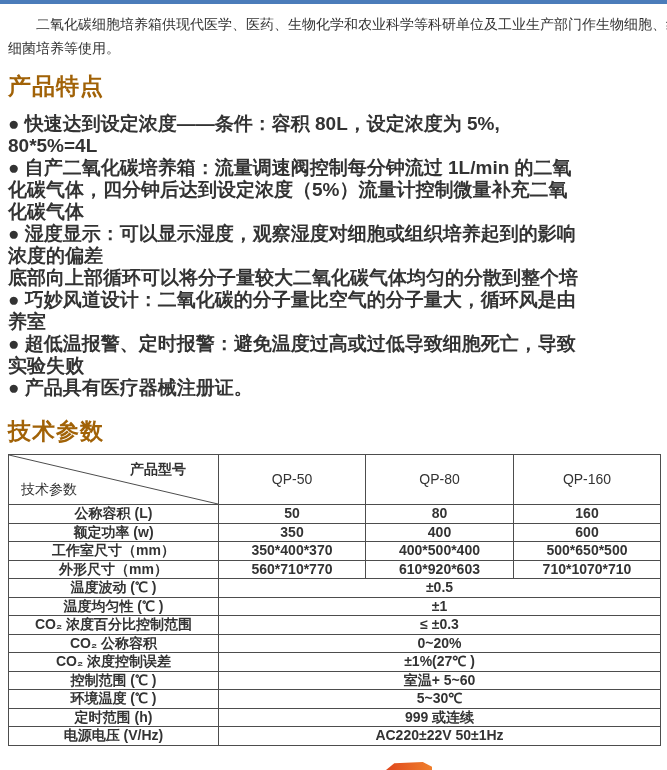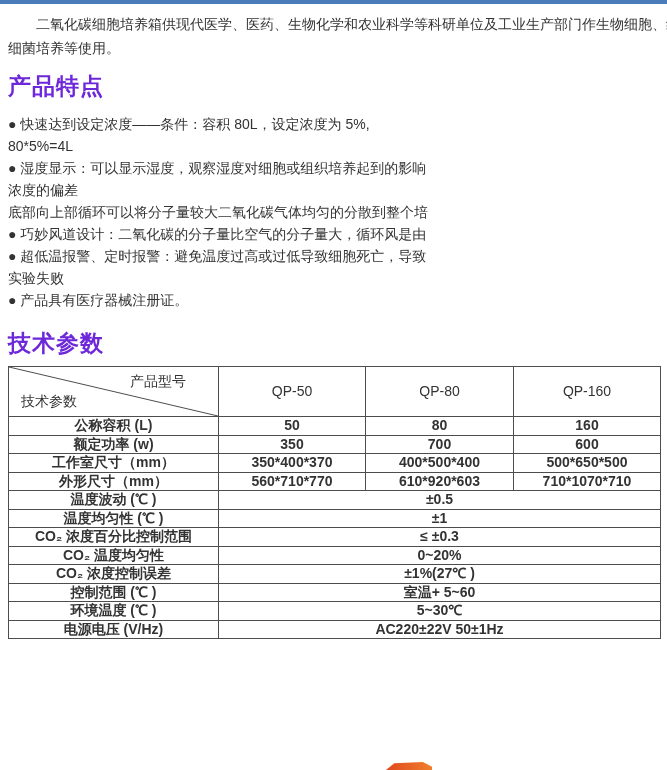--- a/index.html
+++ b/index.html
@@ -20,29 +20,29 @@
     font-size: 14px;
     line-height: 24px;
     font-weight: 500;
   }
   .intro-line { white-space: nowrap; }
   .intro-line.first { text-indent: 2em; }
   .sec-title {
     margin: 12px 0 0 8px;
     font-size: 23px;
     font-weight: bold;
-    color: #6d28d9;
+    color: #a16207;
     line-height: 28px;
     letter-spacing: 1px;
   }
   .features {
     margin: 13px 0 0 8px;
-    font-size: 14px;
+    font-size: 19px;
     line-height: 22px;
-    font-weight: 400;
+    font-weight: 700;
     width: 515px;
   }
   .fline { white-space: nowrap; }
   .specs-title { margin-top: 18px; }
   table.specs {
     margin: 9px 0 0 8px;
     border-collapse: collapse;
     table-layout: fixed;
     width: 652px;
   }
@@ -64,21 +64,21 @@
   table.specs col.c3 { width: 147px; }
   tr.head th { height: 49px; font-weight: 500; }
   .corner-cell { position: relative; padding: 0; }
   .corner-cell svg.diag {
     position: absolute; top: 0; left: 0;
     width: 100%; height: 100%;
     display: block;
   }
   .corner-tr {
     position: absolute; top: 6px; right: 32px;
-    font-size: 14px; line-height: 16px;
+    font-size: 14px; line-height: 16px; font-weight: bold;
   }
   .corner-bl {
     position: absolute; bottom: 7px; left: 12px;
     font-size: 14px; line-height: 16px;
   }
   .orange-arrow {
     position: absolute;
     left: 386px; bottom: 0;
     width: 46px; height: 8px;
     background: linear-gradient(90deg, #e0481d 0%, #ef7f2c 100%);
@@ -96,28 +96,34 @@
 </div>
 
 <div class="sec-title">产品特点</div>
 
 <div class="features">
   <div class="feature">
     <div class="fline">● 快速达到设定浓度——条件：容积 80L，设定浓度为 5%,</div>
     <div class="fline">80*5%=4L</div>
   </div>
   <div class="feature">
+    <div class="fline">● 自产二氧化碳培养箱：流量调速阀控制每分钟流过 1L/min 的二氧</div>
+    <div class="fline">化碳气体，四分钟后达到设定浓度（5%）流量计控制微量补充二氧</div>
+    <div class="fline">化碳气体</div>
+  </div>
+  <div class="feature">
     <div class="fline">● 湿度显示：可以显示湿度，观察湿度对细胞或组织培养起到的影响</div>
   </div>
   <div class="feature">
     <div class="fline">浓度的偏差</div>
   </div>
   <div class="feature">
     <div class="fline">底部向上部循环可以将分子量较大二氧化碳气体均匀的分散到整个培</div>
     <div class="fline">● 巧妙风道设计：二氧化碳的分子量比空气的分子量大，循环风是由</div>
+    <div class="fline">养室</div>
   </div>
   <div class="feature">
     <div class="fline">● 超低温报警、定时报警：避免温度过高或过低导致细胞死亡，导致</div>
     <div class="fline">实验失败</div>
   </div>
   <div class="feature">
     <div class="fline">● 产品具有医疗器械注册证。</div>
   </div>
 </div>
 
@@ -145,21 +151,21 @@
   </tr>
   <tr>
     <td>公称容积 (L)</td>
     <td>50</td>
     <td>80</td>
     <td>160</td>
   </tr>
   <tr>
     <td>额定功率 (w)</td>
     <td>350</td>
-    <td>700</td>
+    <td>400</td>
     <td>600</td>
   </tr>
   <tr>
     <td>工作室尺寸（mm）</td>
     <td>350*400*370</td>
     <td>400*500*400</td>
     <td>500*650*500</td>
   </tr>
   <tr>
     <td>外形尺寸（mm）</td>
@@ -173,35 +179,39 @@
   </tr>
   <tr>
     <td>温度均匀性 (℃ )</td>
     <td colspan="3">±1</td>
   </tr>
   <tr>
     <td>CO₂ 浓度百分比控制范围</td>
     <td colspan="3">≤ ±0.3</td>
   </tr>
   <tr>
-    <td>CO₂ 温度均匀性</td>
+    <td>CO₂ 公称容积</td>
     <td colspan="3">0~20%</td>
   </tr>
   <tr>
     <td>CO₂ 浓度控制误差</td>
     <td colspan="3">±1%(27℃ )</td>
   </tr>
   <tr>
     <td>控制范围 (℃ )</td>
     <td colspan="3">室温+ 5~60</td>
   </tr>
   <tr>
     <td>环境温度 (℃ )</td>
     <td colspan="3">5~30℃</td>
   </tr>
   <tr>
+    <td>定时范围 (h)</td>
+    <td colspan="3">999 或连续</td>
+  </tr>
+  <tr>
     <td>电源电压 (V/Hz)</td>
     <td colspan="3">AC220±22V 50±1Hz</td>
   </tr>
 </tbody>
   </table>
 
 <div class="orange-arrow"></div>
 
 </body></html>

